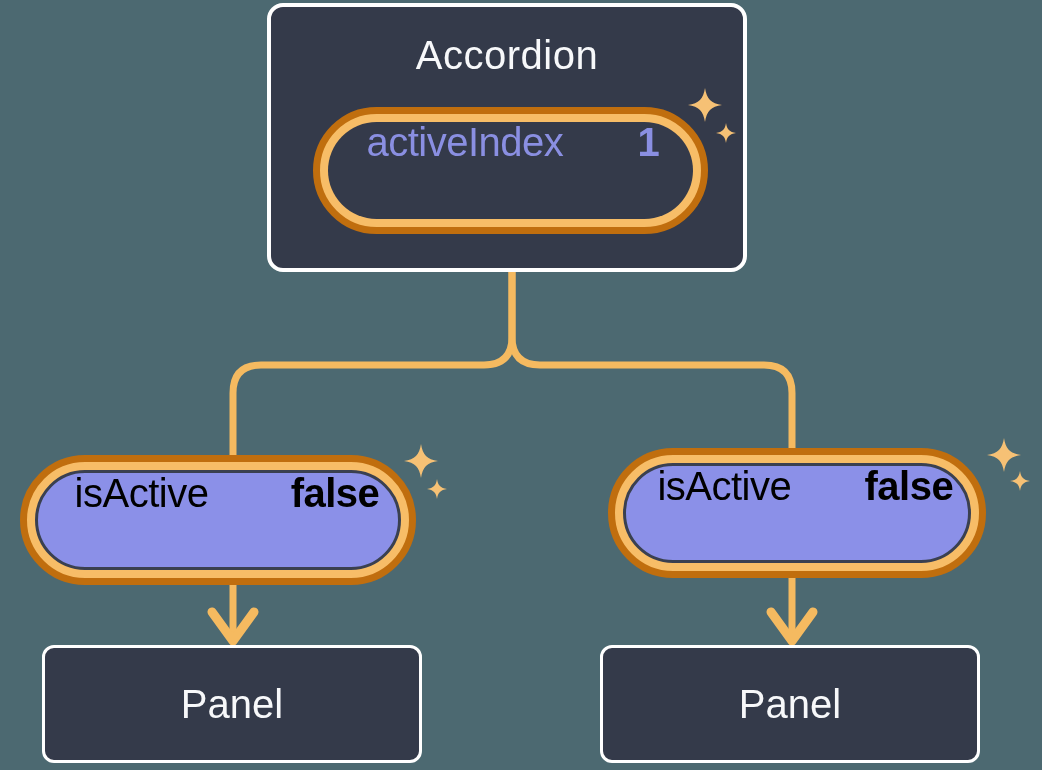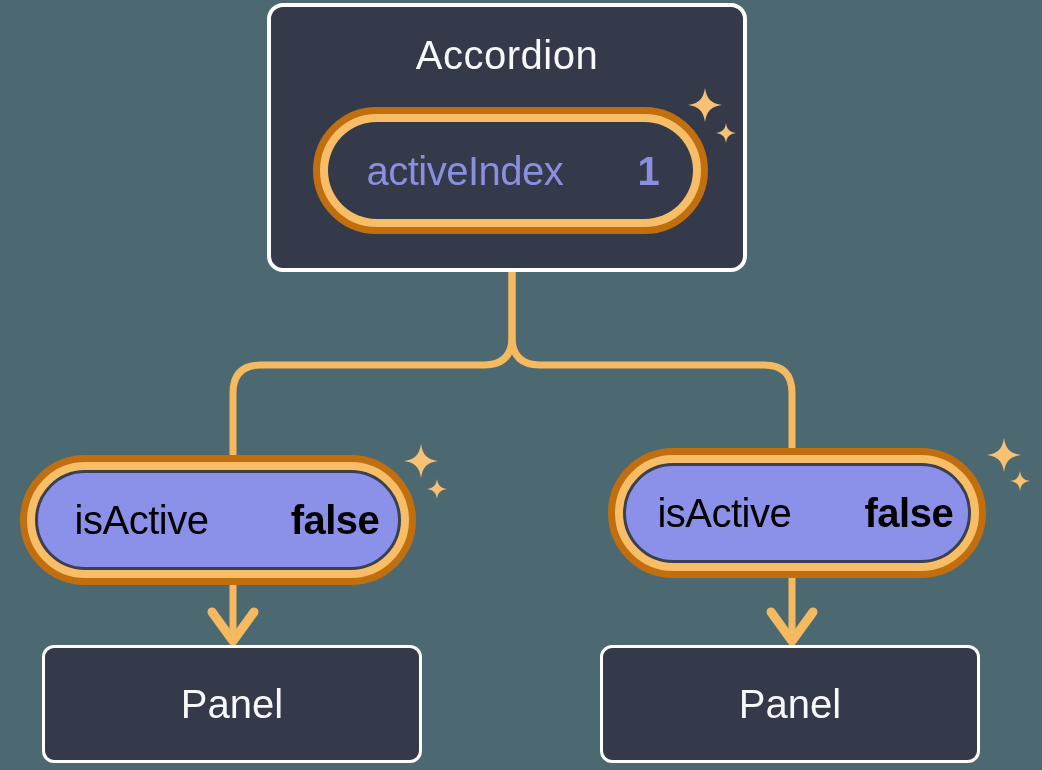--- a/index.html
+++ b/index.html
@@ -57,21 +57,21 @@
     background: #f7bd67;
     border-radius: 999px;
     padding: 8px;
     z-index: 3;
   }
   .pill-core {
     height: 100%;
     box-sizing: border-box;
     border-radius: 999px;
     display: flex;
-    align-items: center;
+    align-items: flex-start;
     overflow: hidden;
   }
   .pill-core.dark { background: #343a4a; }
   .pill-core.purple {
     background: #8b90e8;
     border: 3px solid #3a4050;
   }
   .pill-cell {
     display: flex;
     align-items: center;

